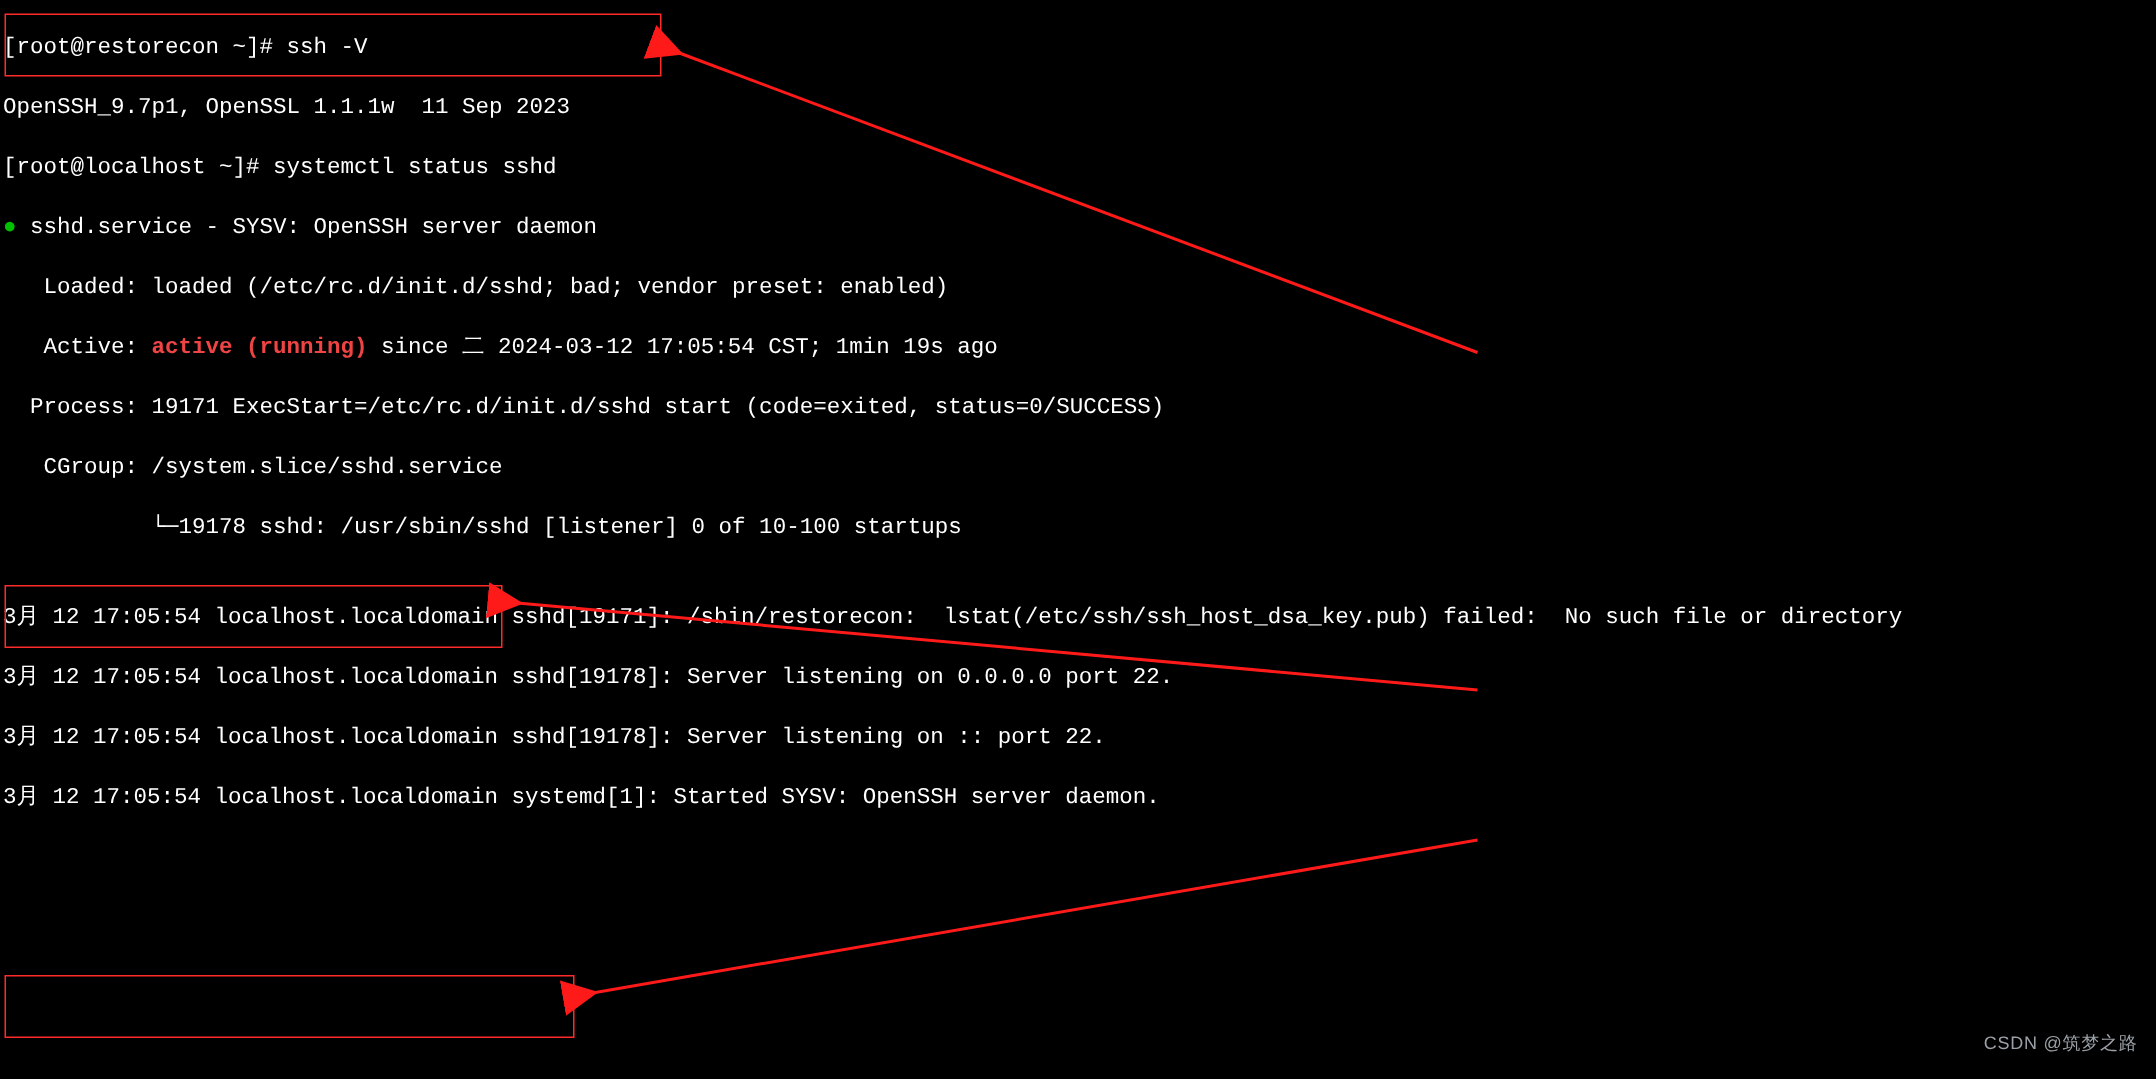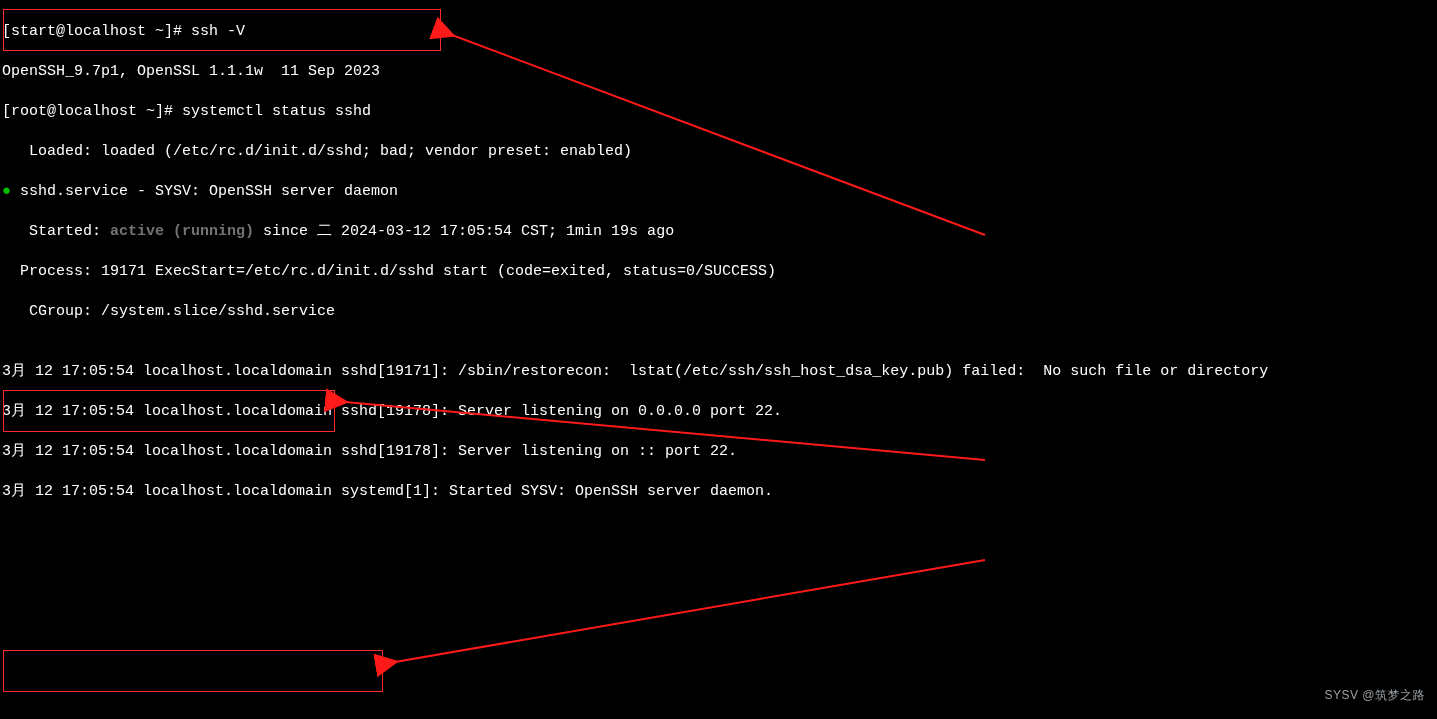--- a/index.html
+++ b/index.html
@@ -1,35 +1,36 @@
 <!DOCTYPE html>
 <html><head>
 <meta charset="utf-8">
 <style>
   html,body{margin:0;padding:0;background:#000;color:#fff;font-family:"Courier New",monospace;font-size:15px;line-height:20px;width:1437px;height:719px;overflow:hidden}
   .term{position:relative;padding:2px;white-space:pre;letter-spacing:0px}
   .ln{display:block}
-  .green{color:#737373;font-weight:bold}
+  .green{color:#ef4444;font-weight:bold}
   .dot{color:#00c000}
   .box{position:absolute;border:1px solid #ff2a2a;pointer-events:none}
   .watermark{position:absolute;right:12px;bottom:14px;color:#9aa0a6;font-family:Arial,Helvetica,sans-serif;font-size:12px;letter-spacing:.5px}
   svg.arrows{position:absolute;left:0;top:0;pointer-events:none}
 </style>
 </head>
 <body>
 
 <div class="term">
-<span class="ln">[start@localhost ~]# ssh -V</span>
+<span class="ln">[root@restorecon ~]# ssh -V</span>
 <span class="ln">OpenSSH_9.7p1, OpenSSL 1.1.1w  11 Sep 2023</span>
 <span class="ln">[root@localhost ~]# systemctl status sshd</span>
+<span class="ln"><span class="dot">●</span><span> sshd.service - SYSV: OpenSSH server daemon</span></span>
 <span class="ln">   Loaded: loaded (/etc/rc.d/init.d/sshd; bad; vendor preset: enabled)</span>
-<span class="ln"><span class="dot">●</span><span> sshd.service - SYSV: OpenSSH server daemon</span></span>
-<span class="ln"><span>   Started: </span><span class="green">active (running)</span><span> since 二 2024-03-12 17:05:54 CST; 1min 19s ago</span></span>
+<span class="ln"><span>   Active: </span><span class="green">active (running)</span><span> since 二 2024-03-12 17:05:54 CST; 1min 19s ago</span></span>
 <span class="ln">  Process: 19171 ExecStart=/etc/rc.d/init.d/sshd start (code=exited, status=0/SUCCESS)</span>
 <span class="ln">   CGroup: /system.slice/sshd.service</span>
+<span class="ln">           └─19178 sshd: /usr/sbin/sshd [listener] 0 of 10-100 startups</span>
 <span class="ln"></span>
 <span class="ln">3月 12 17:05:54 localhost.localdomain sshd[19171]: /sbin/restorecon:  lstat(/etc/ssh/ssh_host_dsa_key.pub) failed:  No such file or directory</span>
 <span class="ln">3月 12 17:05:54 localhost.localdomain sshd[19178]: Server listening on 0.0.0.0 port 22.</span>
 <span class="ln">3月 12 17:05:54 localhost.localdomain sshd[19178]: Server listening on :: port 22.</span>
 <span class="ln">3月 12 17:05:54 localhost.localdomain systemd[1]: Started SYSV: OpenSSH server daemon.</span>
 
 
 
 
 
@@ -55,13 +56,13 @@
   <defs>
     <marker id="ah" markerWidth="12" markerHeight="12" refX="2" refY="6" orient="auto">
       <path d="M12,0 L0,6 L12,12 Z" fill="#ff1a1a"></path>
     </marker>
   </defs>
   <line x1="985" y1="235" x2="452" y2="35" stroke="#ff1a1a" stroke-width="2" marker-end="url(#ah)"></line>
   <line x1="985" y1="460" x2="345" y2="402" stroke="#ff1a1a" stroke-width="2" marker-end="url(#ah)"></line>
   <line x1="985" y1="560" x2="395" y2="662" stroke="#ff1a1a" stroke-width="2" marker-end="url(#ah)"></line>
 </svg>
 
-<div class="watermark">SYSV @筑梦之路</div>
+<div class="watermark">CSDN @筑梦之路</div>
 
 </body></html>

